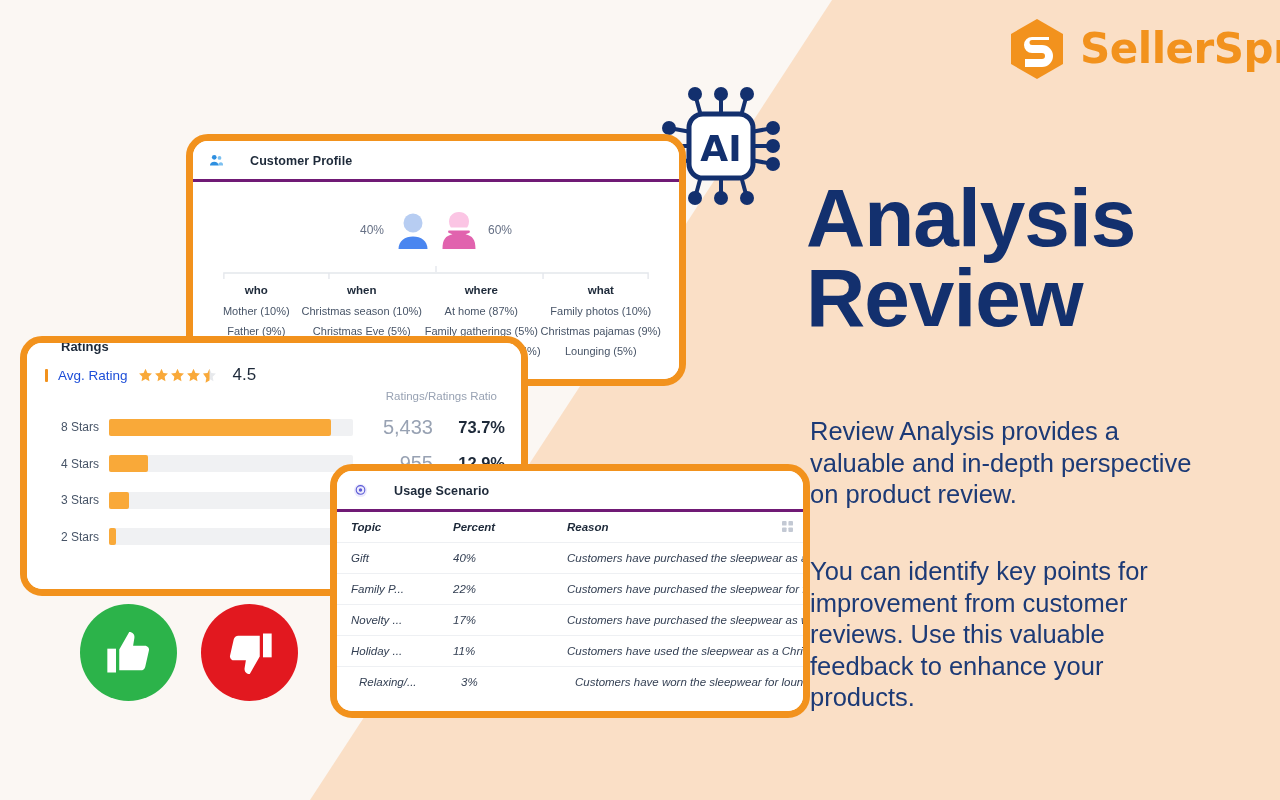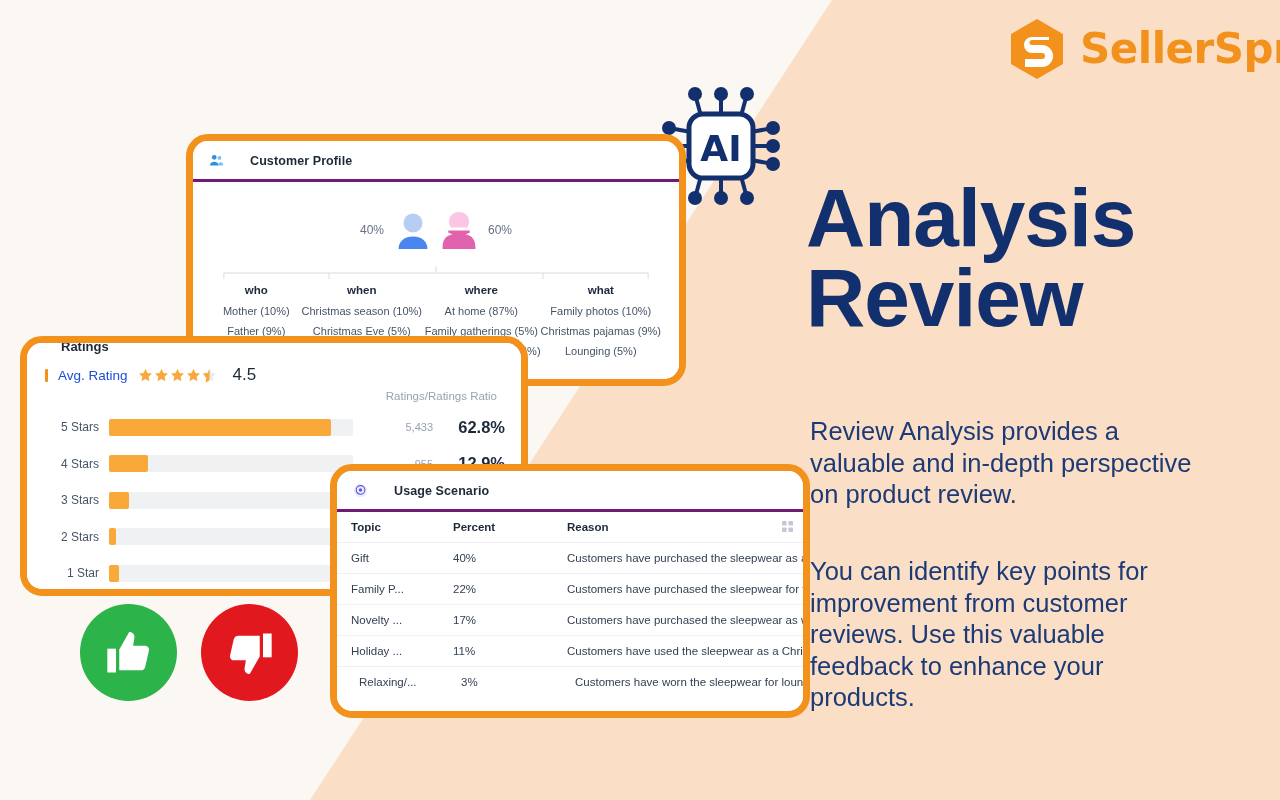--- a/index.html
+++ b/index.html
@@ -75,26 +75,26 @@
   .rt-stars{display:flex;align-items:center;gap:1px;}
   .rt-avgval{font-size:17px;color:#1d2939;margin-left:6px;}
   .rt-ratio-head{
     position:absolute;right:24px;top:47px;font-size:11.5px;color:#98a2b3;
   }
   .rt-rows{position:absolute;left:0;right:0;top:66px;}
   .rt-row{display:flex;align-items:center;height:36.5px;}
   .rt-lab{width:72px;text-align:right;padding-right:10px;font-size:12px;color:#475467;}
   .rt-track{flex:1;height:17px;background:#f0f1f3;border-radius:2px;margin-right:16px;position:relative;max-width:256px;}
   .rt-fill{position:absolute;left:0;top:0;bottom:0;background:#f9a939;border-radius:2px;}
-  .rt-num{width:64px;text-align:right;font-size:11px;color:#98a2b3;}
+  .rt-num{width:64px;text-align:right;font-size:20px;color:#98a2b3;}
   .rt-pct{width:72px;text-align:right;padding-right:16px;font-size:16.5px;font-weight:700;color:#1d2939;}
 
   
   #card-usage{left:330px;top:464px;width:466px;height:240px;}
-  .us-table{width:100%;border-collapse:collapse;table-layout:fixed;}
+  .us-table{width:100%;border-collapse:collapse;table-layout:fixed;font-style:italic;}
   .us-table th,.us-table td{
     text-align:left;font-size:11.5px;color:#1d2939;
     padding:0 0 0 14px;height:30px;border-bottom:1px solid #eef0f3;
     overflow:hidden;white-space:nowrap;text-overflow:clip;
   }
   .us-table th{font-weight:700;position:relative;}
   .us-table td{font-weight:400;color:#344054;margin-left:8px;}
   .col-topic{width:88px;}
   .col-pct{width:78px;text-align:left;padding-right:22px !important;}
   .col-reason{width:auto;}
@@ -250,26 +250,26 @@
             <path d="M10 1v15.6l-5.3 2.9 1.1-6L1.4 7.3l6-.8z" fill="#f9a939"></path>
           </svg>
         </span>
         <span class="rt-avgval">4.5</span>
       </div>
 
       <div class="rt-ratio-head">Ratings/Ratings Ratio</div>
 
       <div class="rt-rows">
         <div class="rt-row">
-          <span class="rt-lab">5 Stars</span>
+          <span class="rt-lab">8 Stars</span>
           <span class="rt-track">
               <span class="rt-fill" id="fill0" style="width: 91%;"></span>
             </span>
           <span class="rt-num">5,433</span>
-          <span class="rt-pct">62.8%</span>
+          <span class="rt-pct">73.7%</span>
         </div>
         <div class="rt-row">
           <span class="rt-lab">4 Stars</span>
           <span class="rt-track">
               <span class="rt-fill" id="fill1" style="width: 16%;"></span>
             </span>
           <span class="rt-num">955</span>
           <span class="rt-pct">12.9%</span>
         </div>
         <div class="rt-row">
@@ -277,28 +277,20 @@
           <span class="rt-track">
               <span class="rt-fill" id="fill2" style="width: 8%;"></span>
             </span>
           <span class="rt-num"></span>
           <span class="rt-pct"></span>
         </div>
         <div class="rt-row">
           <span class="rt-lab">2 Stars</span>
           <span class="rt-track">
               <span class="rt-fill" id="fill3" style="width: 3%;"></span>
-            </span>
-          <span class="rt-num"></span>
-          <span class="rt-pct"></span>
-        </div>
-        <div class="rt-row">
-          <span class="rt-lab">1 Star</span>
-          <span class="rt-track">
-              <span class="rt-fill" id="fill4" style="width: 4%;"></span>
             </span>
           <span class="rt-num"></span>
           <span class="rt-pct"></span>
         </div>
       </div>
     </div>
   </div>
 
   <div class="frame" id="card-usage">
     <div class="card-inner">

